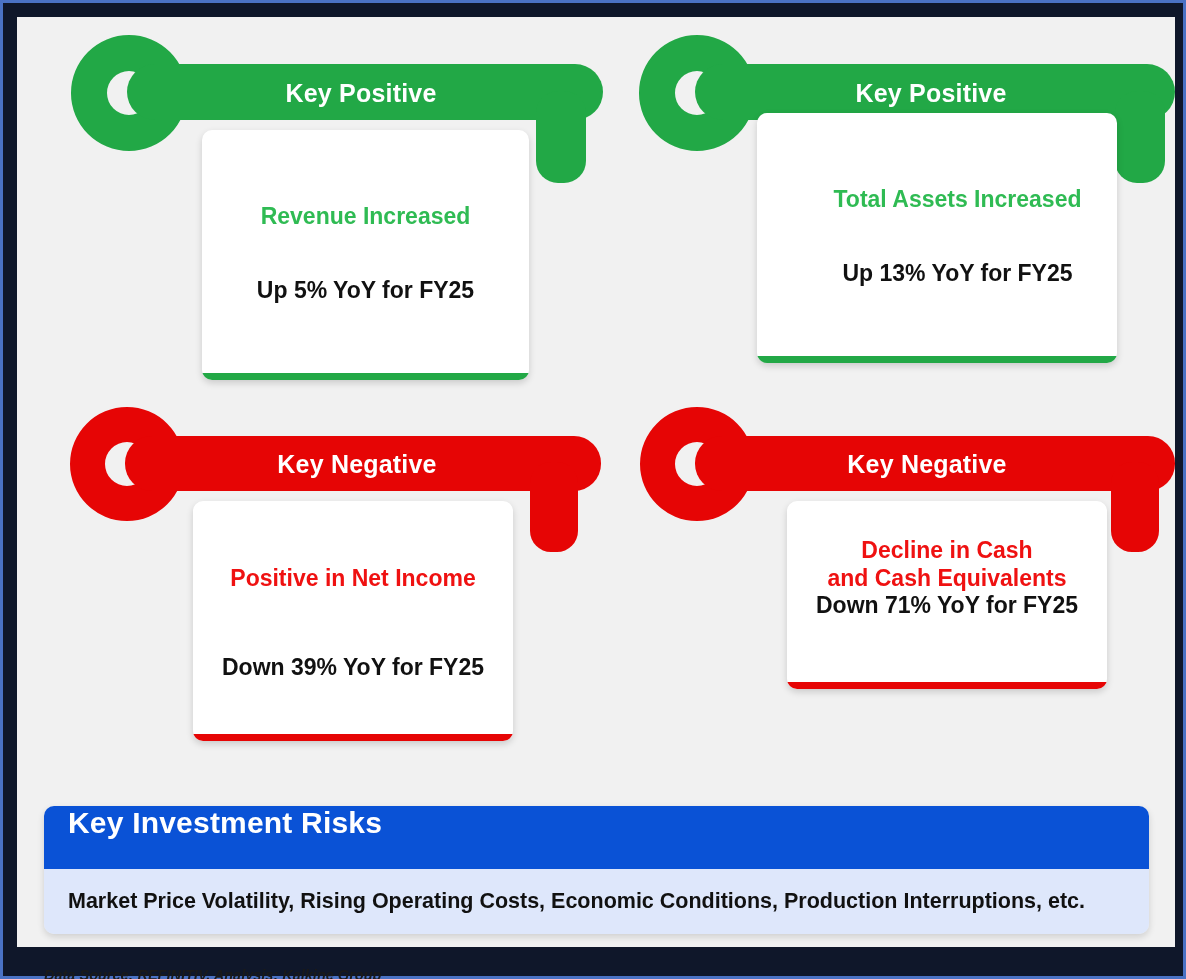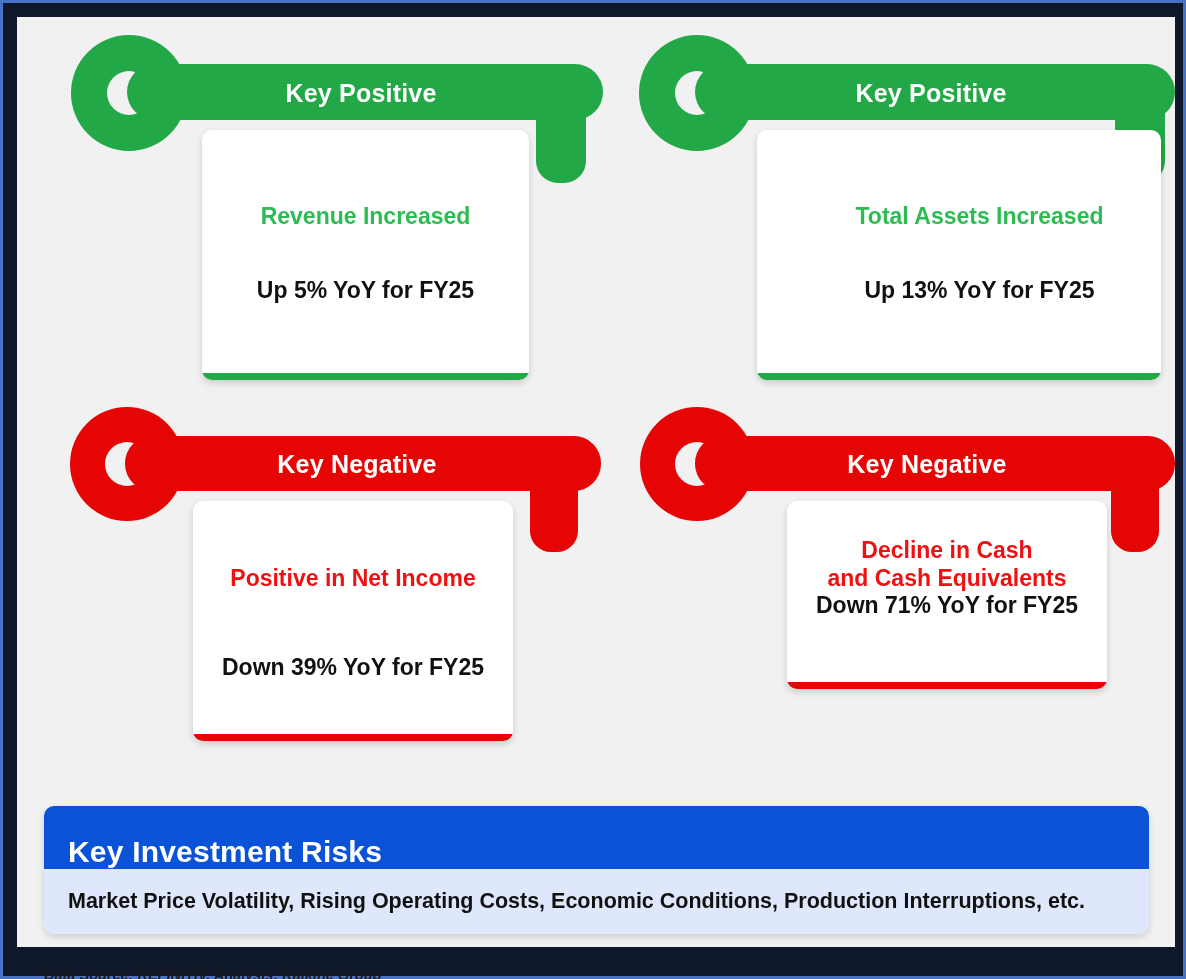--- a/index.html
+++ b/index.html
@@ -68,21 +68,21 @@
 
   
   #risks{
     position:absolute;left:27px;top:789px;width:1105px;
     border-radius:10px;
     overflow:hidden;
     box-shadow:0 3px 7px rgba(0,0,0,0.14);
   }
   #risks-head{
     height:63px;
-    display:flex;align-items:flex-end;
+    display:flex;align-items:flex-start;
     padding-left:24px;
     box-sizing:border-box;
   }
   #risks-head-label{
     color:#ffffff;font-weight:bold;font-size:30px;letter-spacing:.2px;
   }
   #risks-body{
     height:65px;
     display:flex;align-items:center;
     padding-left:24px;padding-right:18px;
@@ -121,21 +121,21 @@
 
     <div class="keycard" style="left:594px;top:14px;width:564px;height:350px;">
       <svg class="key-shape" width="564" height="180" viewBox="0 0 564 180">
         <path d="M 86,4 A 58,58 0 1 0 86,120 A 58,58 0 1 0 86,4 Z
                  M 86,40 A 22,22 0 1 1 86,84 A 22,22 0 1 1 86,40 Z" fill="#22a846"></path>
         <rect x="84" y="33" width="480" height="56" rx="28" fill="#22a846"></rect>
         <rect x="504" y="60" width="50" height="92" rx="22" fill="#22a846"></rect>
       </svg>
       <div class="key-label" style="left:130px;top:48px;width:380px;">Key Positive</div>
 
-      <div class="card-body" style="left:146px;top:99px;width:404px;height:250px;padding-left:41px;">
+      <div class="card-body" style="left:146px;top:82px;width:360px;height:250px;padding-left:41px;">
         <div class="card-title" style="color:#2fbb53;margin-top:72px;">Total Assets Increased</div>
         <div class="card-sub" style="margin-top:47px;">Up 13% YoY for FY25</div>
         <div class="card-accent" style="background:#22a846;"></div>
       </div>
     </div>
 
     <div class="keycard" style="left:22px;top:388px;width:570px;height:345px;">
       <svg class="key-shape" width="570" height="165" viewBox="0 0 570 165">
         <path d="M 88,2 A 57,57 0 1 0 88,116 A 57,57 0 1 0 88,2 Z
                  M 88,37 A 22,22 0 1 1 88,81 A 22,22 0 1 1 88,37 Z" fill="#e60505"></path>

